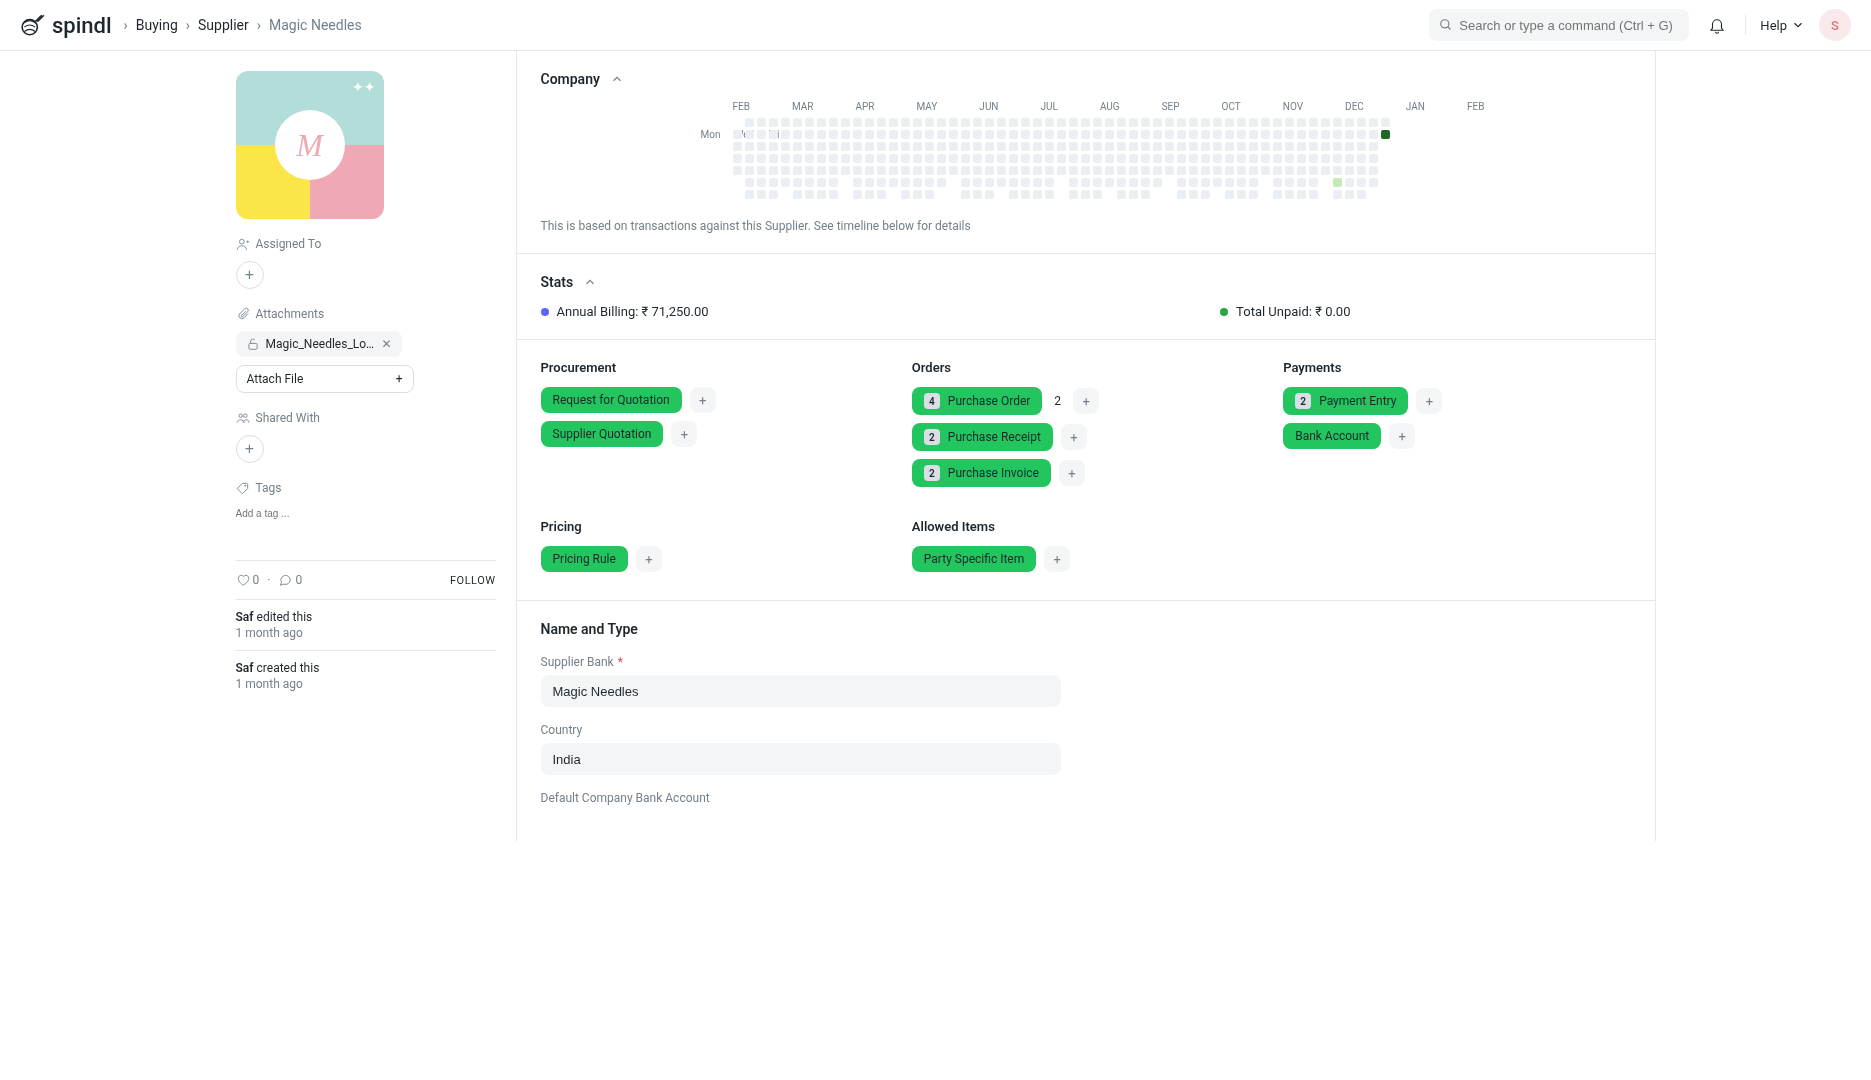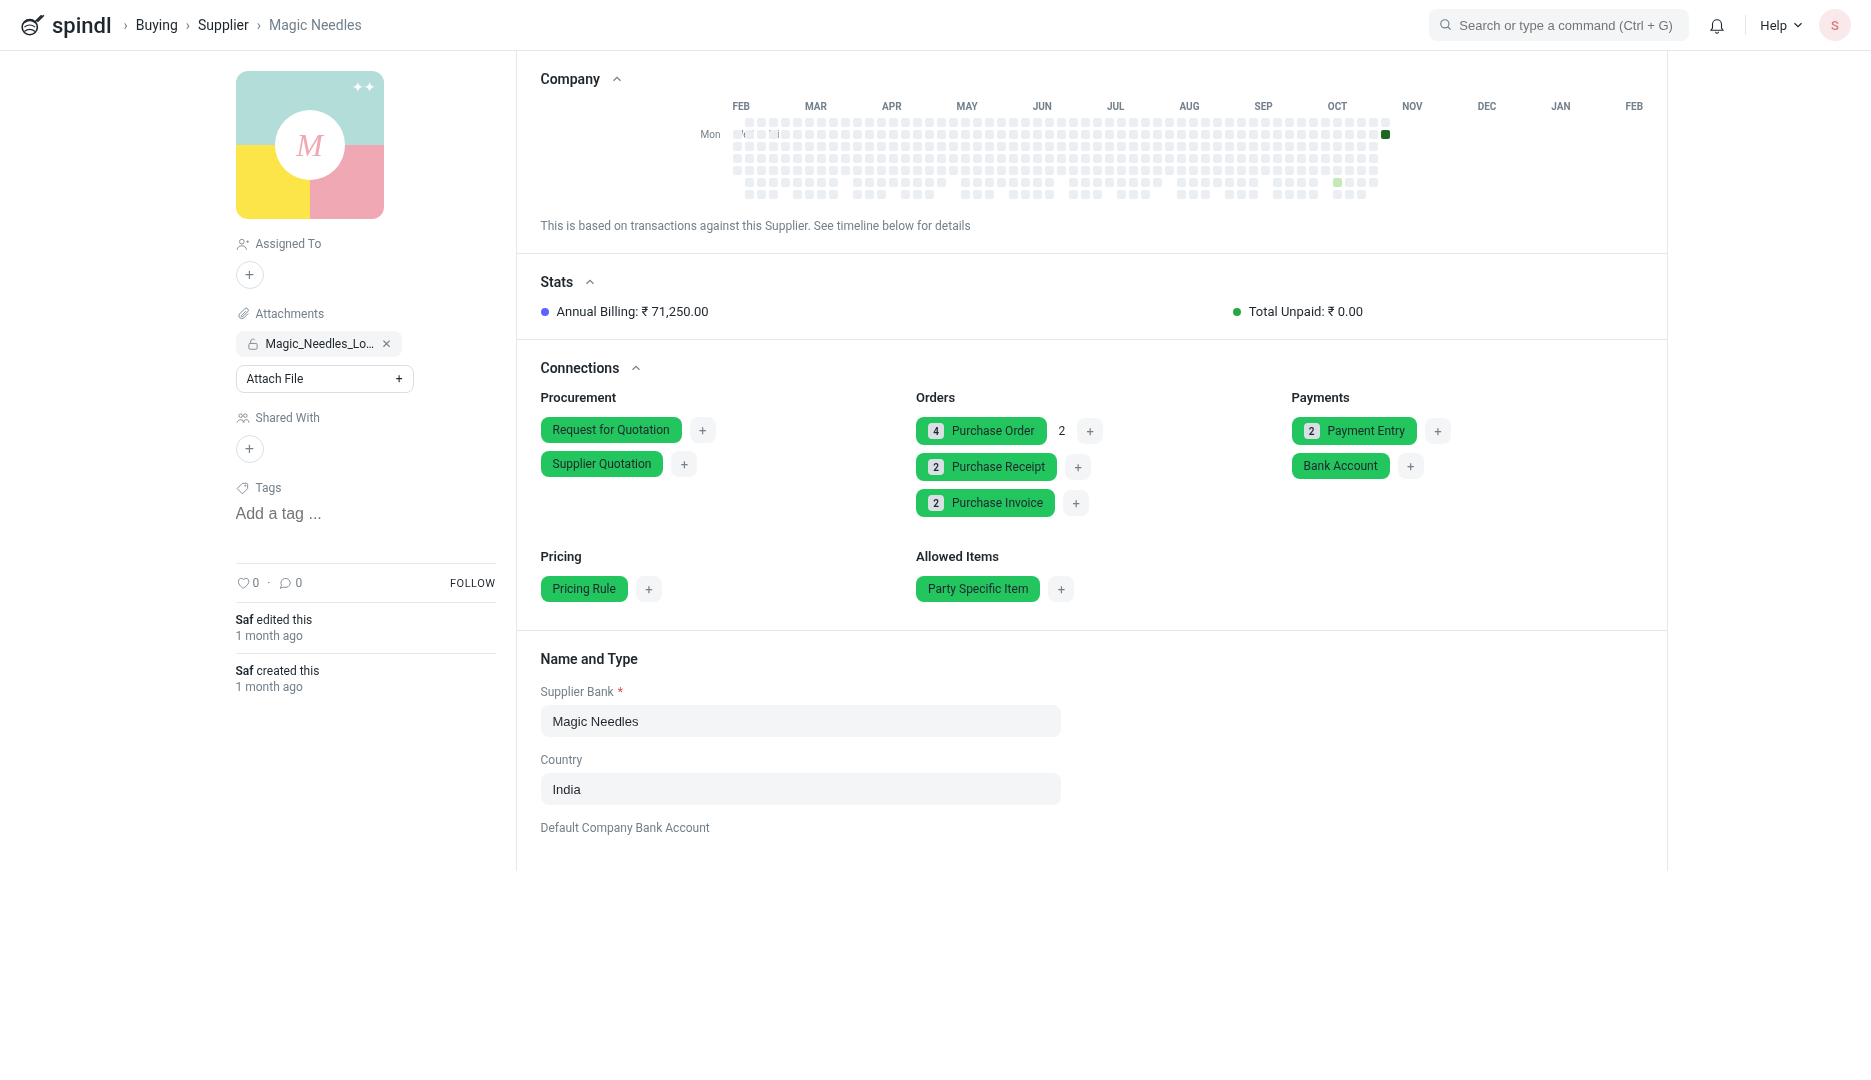--- a/index.html
+++ b/index.html
@@ -34,37 +34,37 @@
 .supplier-logo .q3 { position:absolute; bottom:0; left:0; width:50%; height:50%; background:#fce548; }
 .supplier-logo .q4 { position:absolute; bottom:0; right:0; width:50%; height:50%; background:#f1a8b5; }
 .supplier-logo .circle { position:absolute; top:50%; left:50%; width:70px; height:70px; border-radius:50%; background:#fff; transform:translate(-50%,-50%); display:flex; align-items:center; justify-content:center; color:#f1a8b5; font-family: cursive; font-size:32px; font-style:italic;}
 .supplier-logo .stars { position:absolute; top:8px; right:8px; color:#fff; font-size:14px; }
 .side-section { margin-bottom: 18px; }
 .side-label { display:flex; align-items:center; gap:6px; color:#74808b; font-size:12px; margin-bottom:10px; }
 .add-circle { width:28px; height:28px; border-radius:50%; border:1px solid #d9dfe4; background:#fff; display:flex; align-items:center; justify-content:center; cursor:pointer; color:#74808b; font-size:16px; }
 .attachment-pill { display:flex; align-items:center; gap:6px; background:#f4f5f6; border-radius:8px; padding:6px 10px; font-size:12px; color:#1f272e; width:fit-content; max-width:100%; }
 .attachment-pill .fname { overflow:hidden; text-overflow:ellipsis; white-space:nowrap; max-width:110px; }
 .attach-btn { margin-top:8px; border:1px solid #d9dfe4; border-radius:8px; height:28px; display:flex; align-items:center; justify-content:space-between; padding:0 10px; font-size:12px; cursor:pointer; color:#1f272e; width:178px;}
-.tag-input { border:none; outline:none; font-size:16px; color:#8b5cf6; width:100%; }
+.tag-input { border:none; outline:none; font-size:10px; color:#8b5cf6; width:100%; }
 .side-footer { margin-top:40px; border-top:1px solid #e3e8ed; padding-top:12px;}
 .side-actions { display:flex; align-items:center; justify-content:space-between; font-size:12px; color:#74808b; margin-bottom:12px;}
 .side-actions .left { display:flex; align-items:center; gap:8px; }
 .follow { font-size:11px; letter-spacing:0.5px; color:#1f272e; cursor:pointer;}
 .timeline-item { font-size:12px; color:#1f272e; padding:10px 0; border-top:1px solid #e3e8ed;}
 .timeline-item .t-time { color:#74808b; margin-top:2px;}
 .timeline-item b {font-weight:600;}
 
 
 .section { padding: 20px 24px; border-bottom: 1px solid #e3e8ed; }
 .section:last-child{border-bottom:none;}
 .sec-head { display:flex; align-items:center; gap:10px; font-size:14px; font-weight:600; margin-bottom:14px; cursor:pointer;}
 
 
 .heatmap-wrap { padding-left: 160px; }
-.heatmap-months { display:flex; gap:55px; font-size:10px; color:#74808b; margin-bottom:6px; padding-left:32px;font-weight:bold;}
+.heatmap-months { display:flex; gap:42px; font-size:10px; color:#74808b; margin-bottom:6px; padding-left:32px;}
 .heatmap-body { display:flex; gap:6px; }
 .heatmap-days { display:flex; flex-direction:row; gap:7px; font-size:10px; color:#74808b; text-align:right; width:26px; padding-top:11px; }
 .heatmap-grid { display:grid; grid-template-rows: repeat(7, 9px); grid-auto-flow: column; grid-auto-columns: 9px; gap:3px; }
 .hm-cell { width:9px; height:9px; border-radius:2px; background:#ebeff3; }
 .hm-cell.l1 { background:#c5e8b7; }
 .hm-cell.l4 { background:#1e6823; }
 .heatmap-note { font-size:12px; color:#74808b; margin-top:20px;}
 
 
 .stats-row { display:flex; gap:80px; }
@@ -676,26 +676,20 @@
           <span>Annual Billing: ₹ 71,250.00</span>
         </div>
         <div class="stat">
           <span class="dot green"></span>
           <span>Total Unpaid: ₹ 0.00</span>
         </div>
       </div>
     </div>
 
     <div class="section">
-      <div class="sec-head">
-        <span>Connections</span>
-        <svg class="chev-icon" viewBox="0 0 24 24" fill="none" stroke="#74808b" stroke-width="2">
-            <polyline points="6 15 12 9 18 15"></polyline>
-          </svg>
-      </div>
       <div class="conn-grid" id="conn-grid">
           <div class="conn-col">
             <h4>Procurement</h4>
             <div class="conn-row">
               <div class="conn-pill">
                 <span>Request for Quotation</span>
               </div>
               <div class="plus-sq">+</div>
             </div>
             <div class="conn-row">

